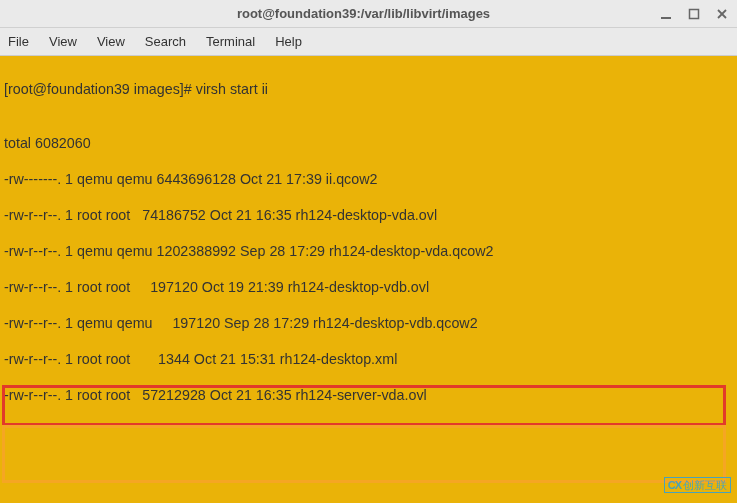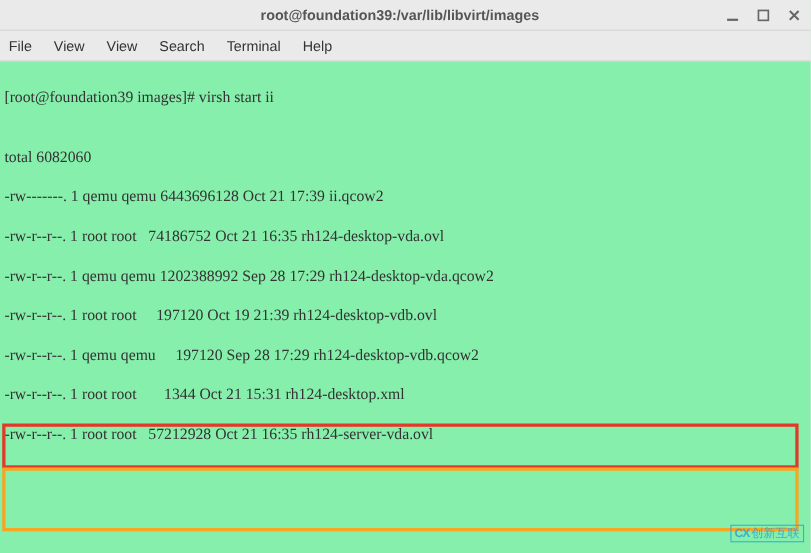--- a/index.html
+++ b/index.html
@@ -3,21 +3,21 @@
   <meta charset="utf-8">
   <style>
     * { margin: 0; padding: 0; box-sizing: border-box; }
     body { font-family: sans-serif; font-size: 13px; background: #f0f0f0; width: 737px; height: 503px; overflow: hidden; position: relative; }
     .titlebar { background: #eaeaea; height: 28px; display: flex; align-items: center; padding: 0 8px; border-bottom: 1px solid #d0d0d0; gap: 40px; }
     .titlebar-title { flex: 1; text-align: center; font-weight: bold; color: #555; font-size: 13px; }
     .titlebar-icons { display: flex; gap: 14px; align-items: center; color: #666; }
     .titlebar-icons span { cursor: pointer; display: inline-flex; align-items: center; justify-content: center; width: 14px; height: 14px; }
     .menubar { background: #eaeaea; height: 28px; display: flex; align-items: center; padding: 0 8px; gap: 20px; border-bottom: 1px solid #ccc; }
     .menubar span { color: #333; cursor: pointer; }
-    .terminal { background: #86efac; font-family: Liberation Serif, serif; font-size: 14.3px; line-height: 18px; padding: 6px 4px 0 4px; color: #333; white-space: pre; height: calc(100% - 56px); position: relative; }
+    .terminal { background: #eab308; font-family: Liberation Sans, sans-serif; font-size: 14.3px; line-height: 18px; padding: 6px 4px 0 4px; color: #333; white-space: pre; height: calc(100% - 56px); position: relative; }
     .line { white-space: pre; }
     .highlight-red { position: absolute; border: 3px solid #e23a2a; pointer-events: none; }
     .highlight-yellow { position: absolute; border: 3px solid #f5a623; pointer-events: none; }
     .watermark { position: absolute; right: 6px; bottom: 10px; opacity: 0.85; }
     .watermark-box { border: 1px solid #2ea0da; padding: 0 3px 0 3px; font-family: sans-serif; font-size: 11px; color: #2ea0da; display: flex; align-items: center; gap: 2px; line-height: 14px; margin-top: 48px; }
     .watermark-box .cx { font-weight: bold; letter-spacing: -1px; }
   </style>
 </head>
 <body>
 

